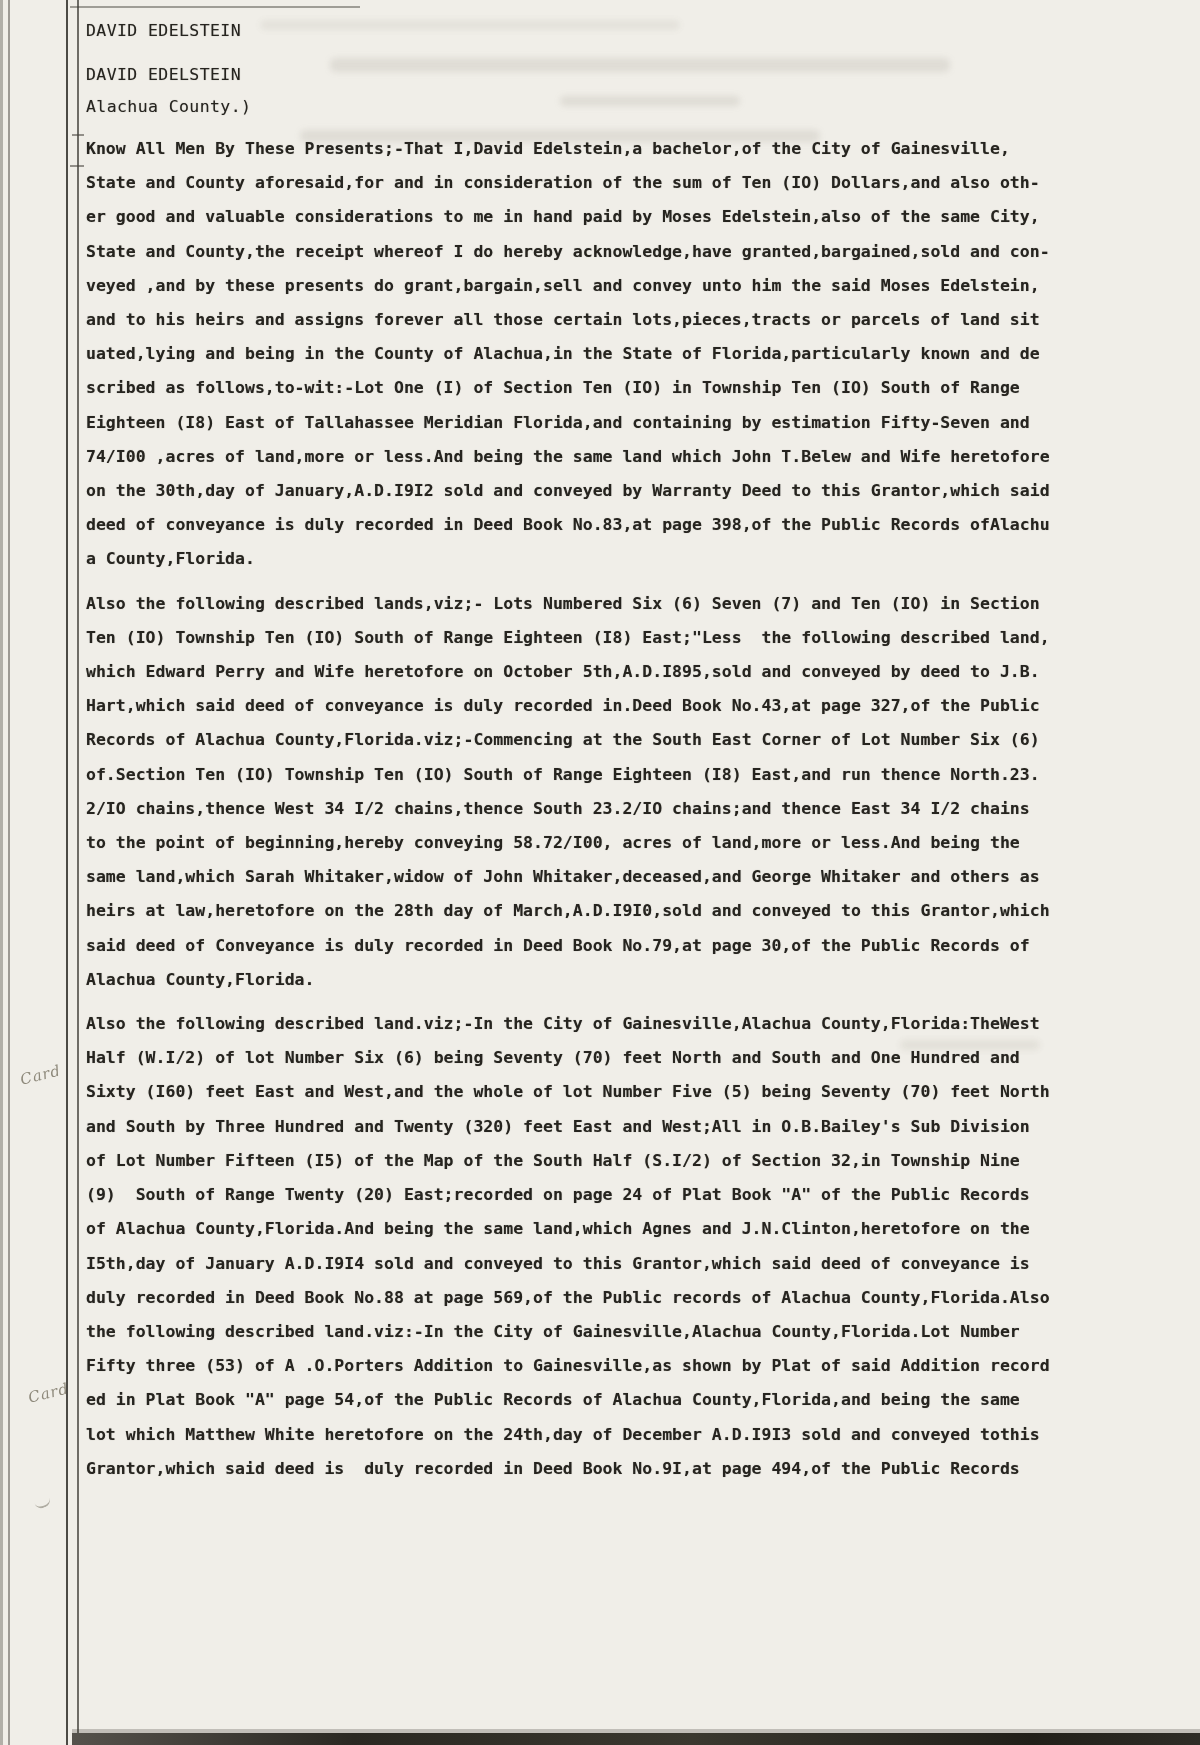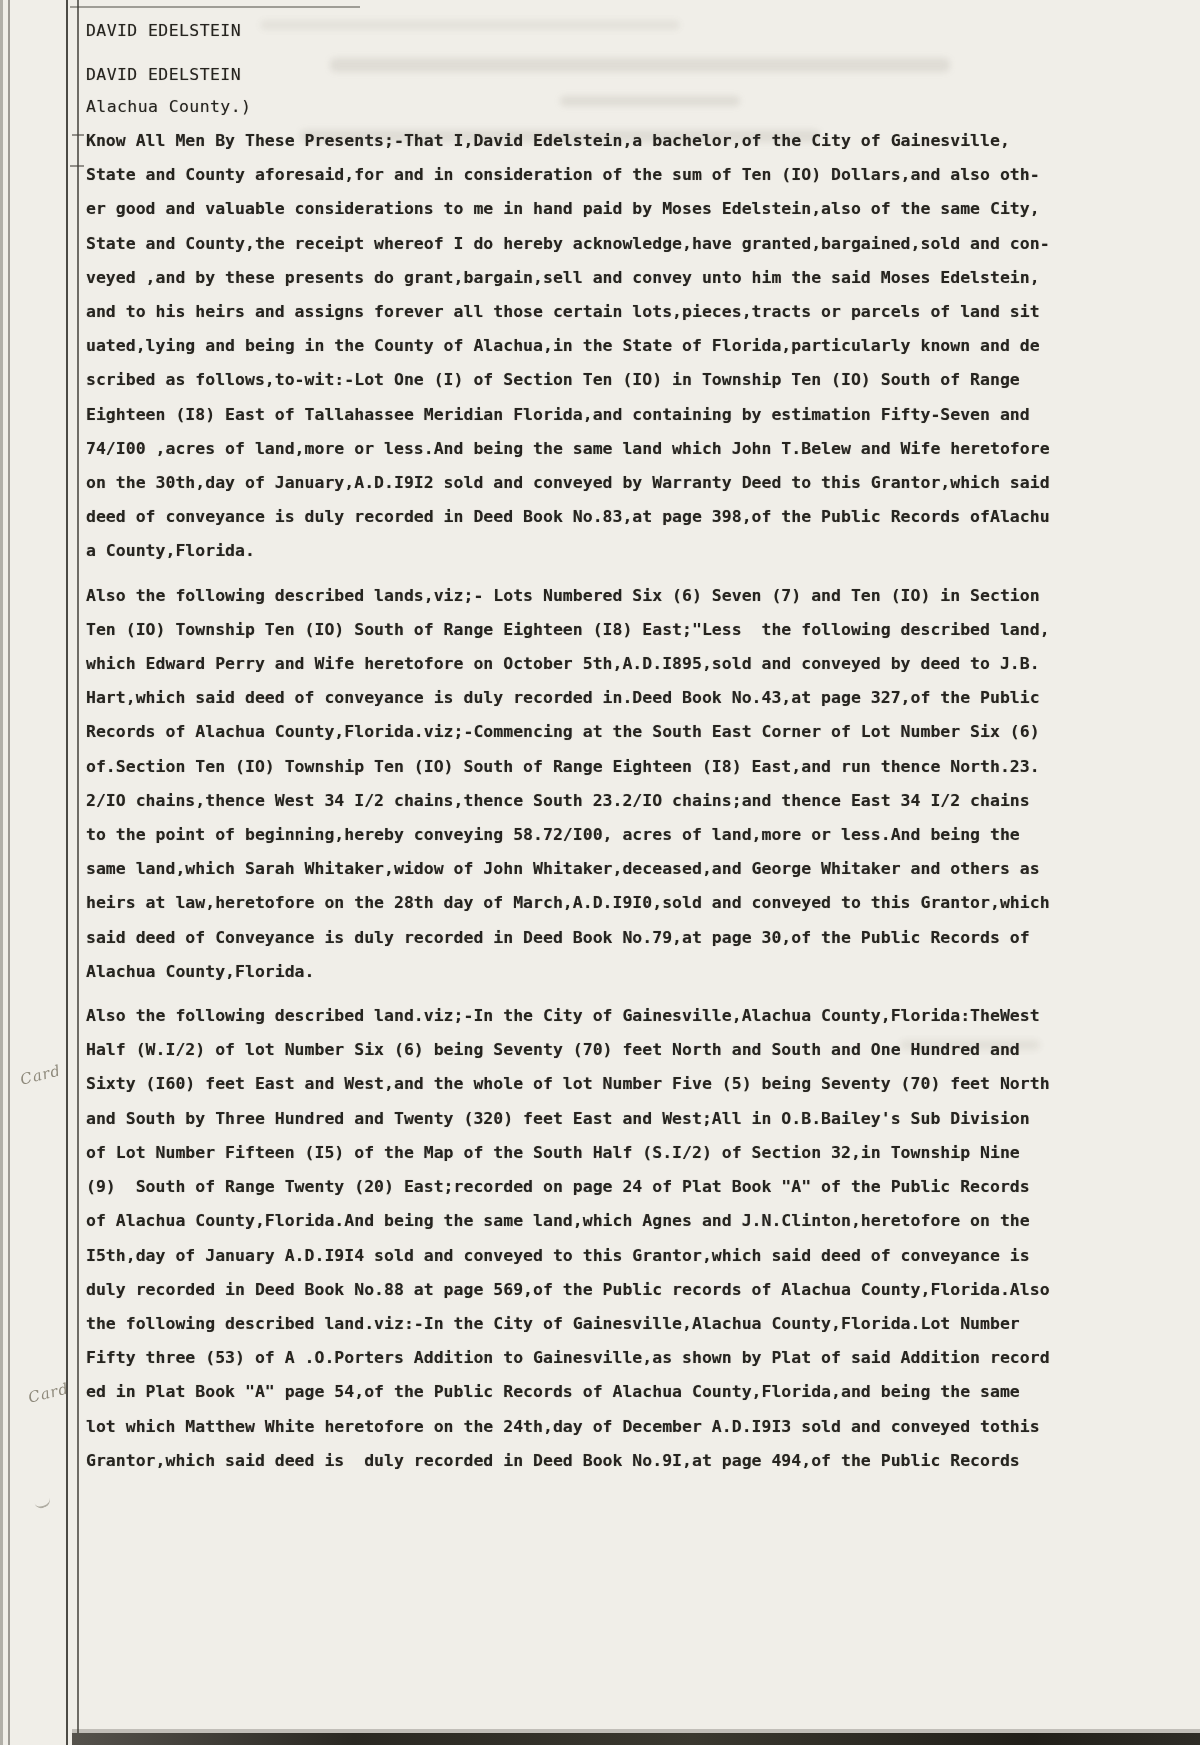--- a/index.html
+++ b/index.html
@@ -42,21 +42,21 @@
     color:#26241f;
     text-shadow: 0 0 1px rgba(38,36,31,0.35);
     font-size:16.5px;
   }
   .cap-line { line-height:30px; white-space:pre; letter-spacing:0.4px; }
   .cap-grantor { margin-bottom:14px; }
   .cap-toline  { margin-bottom:8px; padding-left:78px; }
   .cap-toline .deed-label { margin-left:58px; }
   .cap-grantee { margin-bottom:2px; }
   .cap-state   { margin-bottom:0; }
-  .cap-county  { margin-bottom:2px; }
+  .cap-county  { margin-bottom:10px; }
 
   .para {
     white-space:pre-wrap;
     line-height:34.2px;
     margin:0 0 10px 0;
     font-weight:bold;
   }
 
   
   .margin-note {

